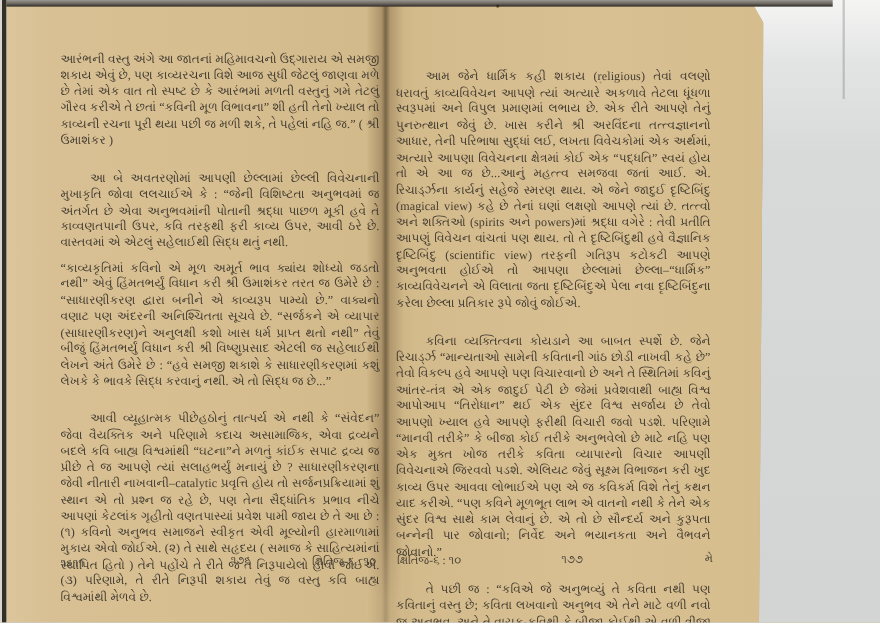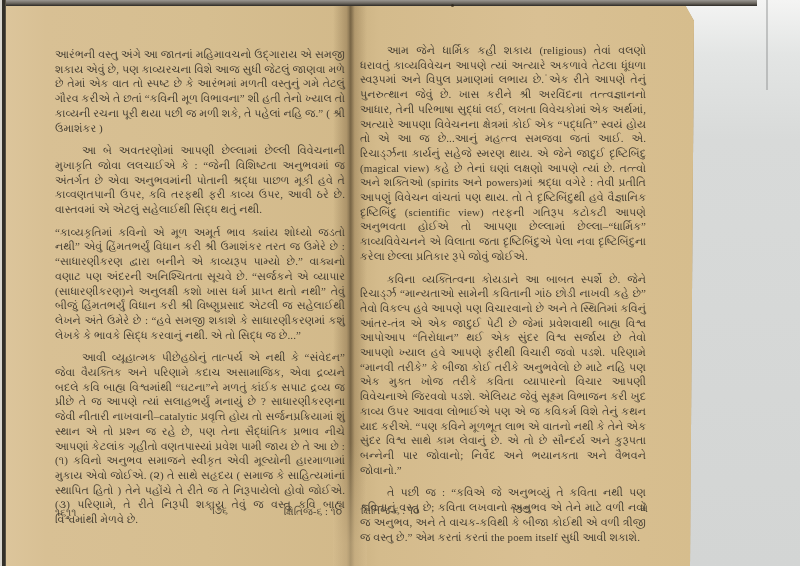--- a/index.html
+++ b/index.html
@@ -55,21 +55,21 @@
 
   
   .page-text{
     position:absolute;color:#433c31;
     font-size:11px;line-height:14.7px;
     text-align:justify;
     letter-spacing:.1px;
     font-family:Liberation Serif, serif;
   }
   .page-text p{margin:0 0 8px 0;}
-  .page-text p.indent{text-indent:27px;}
+  .page-text p.indent{text-indent:27px;margin-top:20px;}
   .text-left{left:55px;top:47px;width:290px;}
   .text-right{left:360px;top:43px;width:286px;}
 
   .footer-item{
     position:absolute;color:#4a4336;font-size:10.5px;line-height:12px;white-space:nowrap;
   }
 </style>
 </head>
 <body>
 

